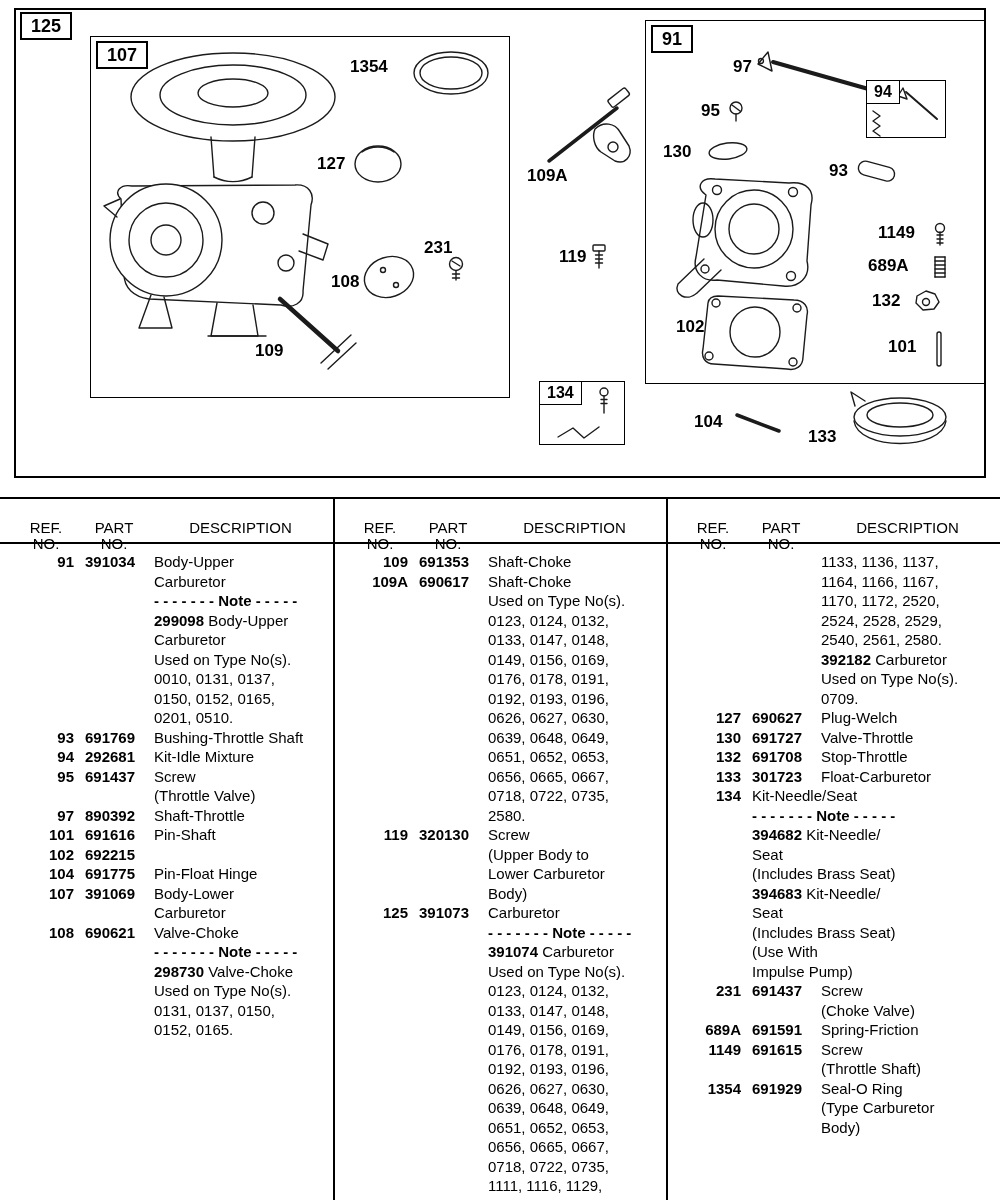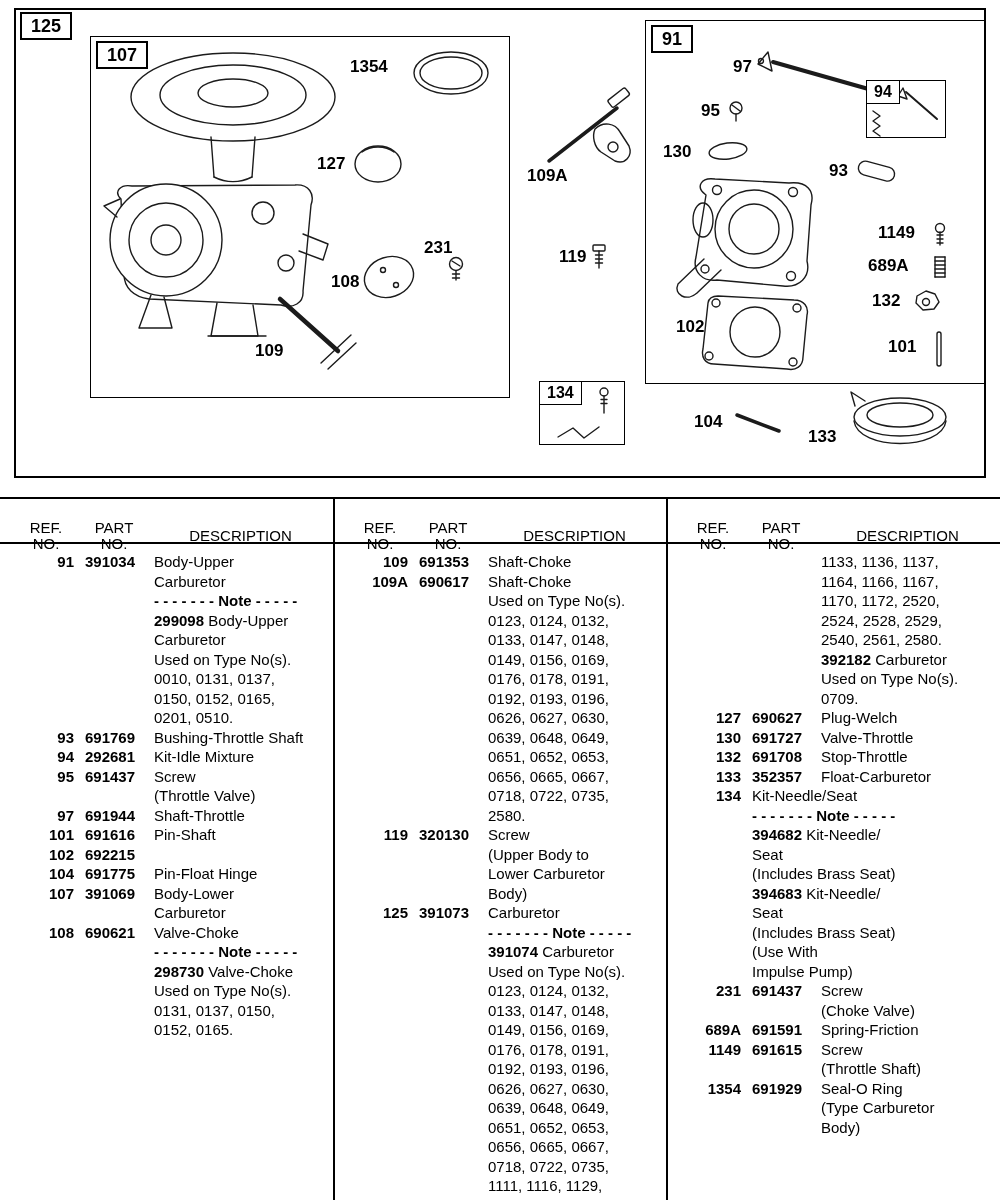--- a/index.html
+++ b/index.html
@@ -28,21 +28,21 @@
   .hline{position:absolute;left:0;top:43px;width:1000px;height:1.5px;background:#000;}
   .colgroup{
     position:absolute;top:0;width:333px;box-sizing:border-box;
     padding:0 6px 0 18px;font-size:15px;
   }
   .hdr{
     display:grid;grid-template-columns:56px 58px 1fr;column-gap:11px;
     height:43px;box-sizing:border-box;padding-top:21px;
   }
   .hc{text-align:center;font-size:15px;line-height:16px;}
-  .hc.hdesc{display:flex;align-items:center;justify-content:center;padding-bottom:1px;}
+  .hc.hdesc{display:flex;align-items:flex-start;justify-content:center;padding-bottom:1px;}
   .rows{padding-top:10px;}
   .prow{
     display:grid;grid-template-columns:56px 58px 1fr;column-gap:11px;
     line-height:19.5px;
   }
   .pref{text-align:right;font-weight:bold;}
   .ppart{font-weight:bold;}
   .pdesc div{white-space:nowrap;}
 </style>
 </head>
@@ -257,21 +257,21 @@
         <div class="prow">
           <div class="pref">95</div>
           <div class="ppart">691437</div>
           <div class="pdesc">
             <div>Screw</div>
             <div>(Throttle Valve)</div>
           </div>
         </div>
         <div class="prow">
           <div class="pref">97</div>
-          <div class="ppart">691944</div>
+          <div class="ppart">890392</div>
           <div class="pdesc">
             <div>Shaft-Throttle</div>
           </div>
         </div>
         <div class="prow">
           <div class="pref">101</div>
           <div class="ppart">691616</div>
           <div class="pdesc">
             <div>Pin-Shaft</div>
           </div>
@@ -428,21 +428,21 @@
         </div>
         <div class="prow">
           <div class="pref">132</div>
           <div class="ppart">691708</div>
           <div class="pdesc">
             <div>Stop-Throttle</div>
           </div>
         </div>
         <div class="prow">
           <div class="pref">133</div>
-          <div class="ppart">352357</div>
+          <div class="ppart">301723</div>
           <div class="pdesc">
             <div>Float-Carburetor</div>
           </div>
         </div>
         <div class="prow">
           <div class="pref">134</div>
           <div class="pdesc">
             <div>Kit-Needle/Seat</div>
             <div><b>- - - - - - -  Note  - - - - -</b></div>
             <div><b>394682</b> Kit-Needle/</div>

